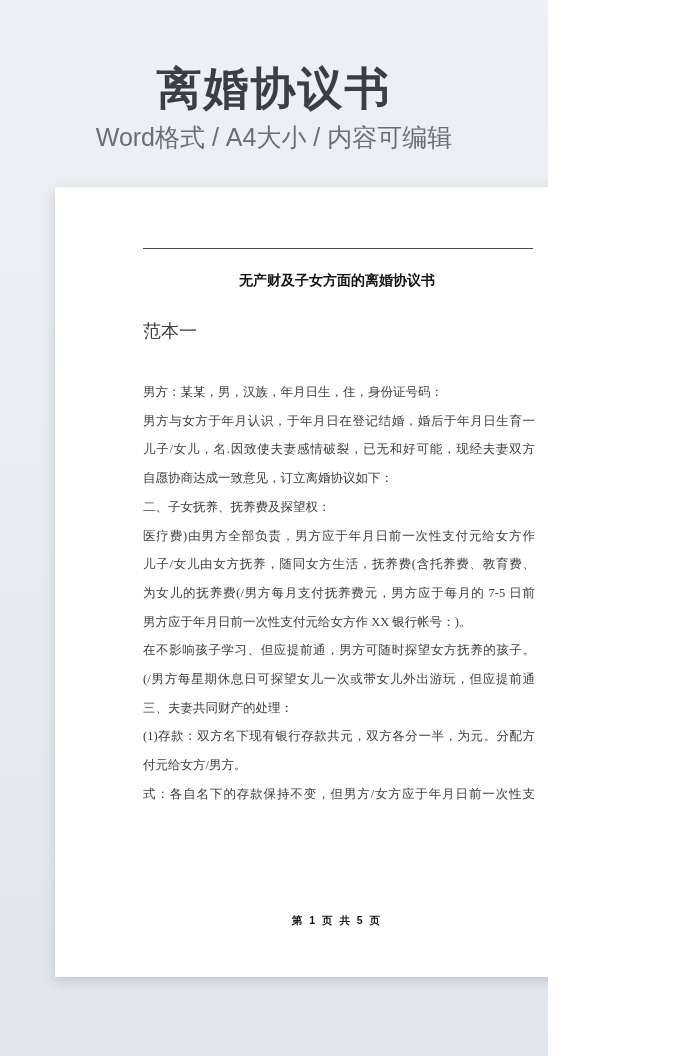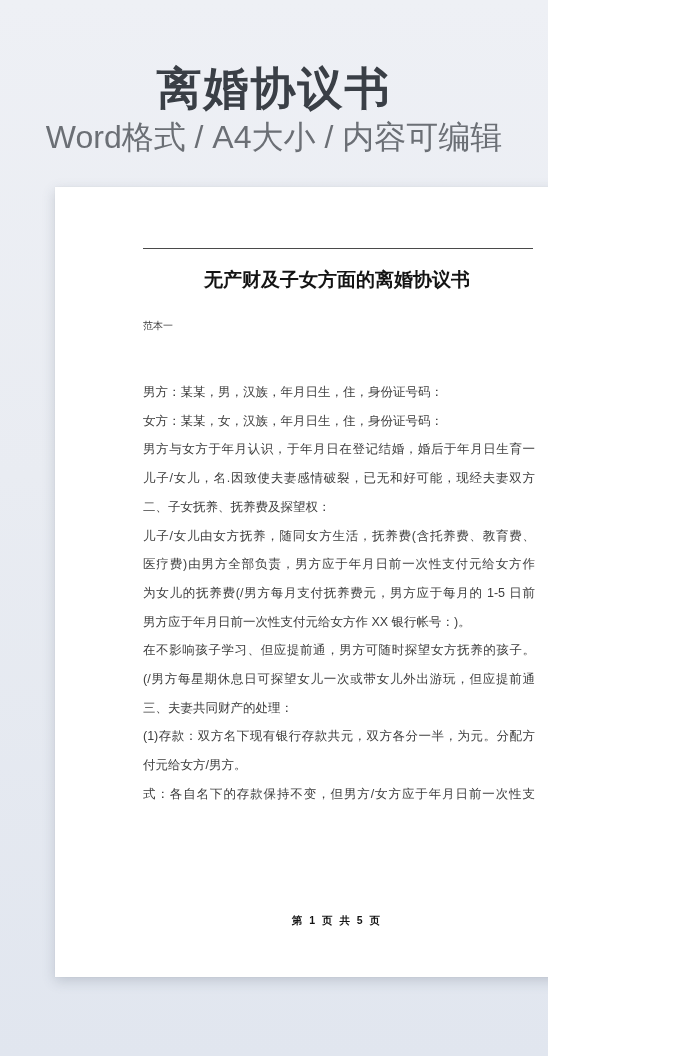--- a/index.html
+++ b/index.html
@@ -28,21 +28,21 @@
     font-weight: 700;
     letter-spacing: 2px;
     color: var(--header-title);
   }
   .main-subtitle {
     position: absolute;
     top: 123px;
     left: 0;
     right: 0;
     text-align: center;
-    font-size: 32px;
+    font-size: 25px;
     line-height: 28px;
     font-weight: 400;
     color: var(--header-subtitle);
   }
   .sheet {
     position: absolute;
     left: 55px;
     top: 187px;
     width: 564px;
     height: 790px;
@@ -57,40 +57,41 @@
     height: 0;
     border-top: 1px solid var(--rule);
   }
   .doc-title {
     position: absolute;
     top: 82px;
     left: 0;
     right: 0;
     margin: 0;
     text-align: center;
-    font-size: 19px;
+    font-size: 14px;
     line-height: 22px;
     font-weight: 700;
     color: var(--doc-title);
   }
   .doc-label {
     position: absolute;
     top: 132px;
     left: 88px;
-    font-size: 10px;
+    font-size: 18px;
     color: var(--doc-text);
   }
   .doc-body {
     position: absolute;
     top: 191px;
     left: 88px;
     width: 392px;
     font-size: 12.5px;
     line-height: 28.7px;
     color: var(--doc-text);
+    font-family: Liberation Serif, serif;
   }
   .line { min-height: 28.7px; }
   .line.j {
     text-align: justify;
     text-align-last: justify;
     text-justify: inter-ideograph;
   }
   .page-footer {
     position: absolute;
     top: 727px;
@@ -115,27 +116,27 @@
   <div class="sheet">
 
     <div class="rule"></div>
 
     <h2 class="doc-title">无产财及子女方面的离婚协议书</h2>
 
     <div class="doc-label">范本一</div>
 
     <div class="doc-body" id="body-lines">
         <div class="line">男方：某某，男，汉族，年月日生，住，身份证号码：</div>
-        <div class="line">女方：某某，女，汉族，年月日生，住，身份证号码：</div>
         <div class="line j">男方与女方于年月认识，于年月日在登记结婚，婚后于年月日生育一</div>
         <div class="line j">儿子/女儿，名.因致使夫妻感情破裂，已无和好可能，现经夫妻双方</div>
+        <div class="line">自愿协商达成一致意见，订立离婚协议如下：</div>
         <div class="line">二、子女抚养、抚养费及探望权：</div>
+        <div class="line j">医疗费)由男方全部负责，男方应于年月日前一次性支付元给女方作</div>
         <div class="line j">儿子/女儿由女方抚养，随同女方生活，抚养费(含托养费、教育费、</div>
-        <div class="line j">医疗费)由男方全部负责，男方应于年月日前一次性支付元给女方作</div>
-        <div class="line j">为女儿的抚养费(/男方每月支付抚养费元，男方应于每月的 1-5 日前</div>
+        <div class="line j">为女儿的抚养费(/男方每月支付抚养费元，男方应于每月的 7-5 日前</div>
         <div class="line">男方应于年月日前一次性支付元给女方作 XX 银行帐号：)。</div>
         <div class="line j">在不影响孩子学习、但应提前通，男方可随时探望女方抚养的孩子。</div>
         <div class="line j">(/男方每星期休息日可探望女儿一次或带女儿外出游玩，但应提前通</div>
         <div class="line">三、夫妻共同财产的处理：</div>
         <div class="line j">(1)存款：双方名下现有银行存款共元，双方各分一半，为元。分配方</div>
         <div class="line">付元给女方/男方。</div>
         <div class="line j">式：各自名下的存款保持不变，但男方/女方应于年月日前一次性支</div>
       </div>
 
     <div class="page-footer">第 1 页 共 5 页</div>

